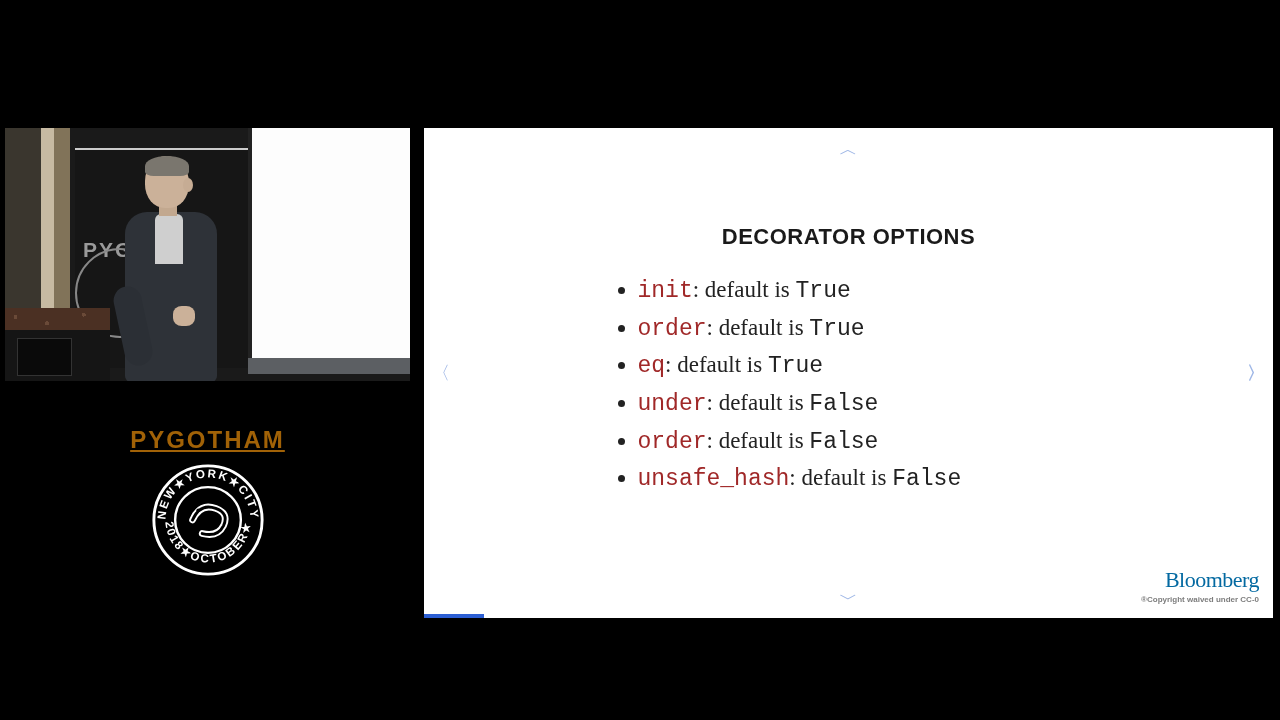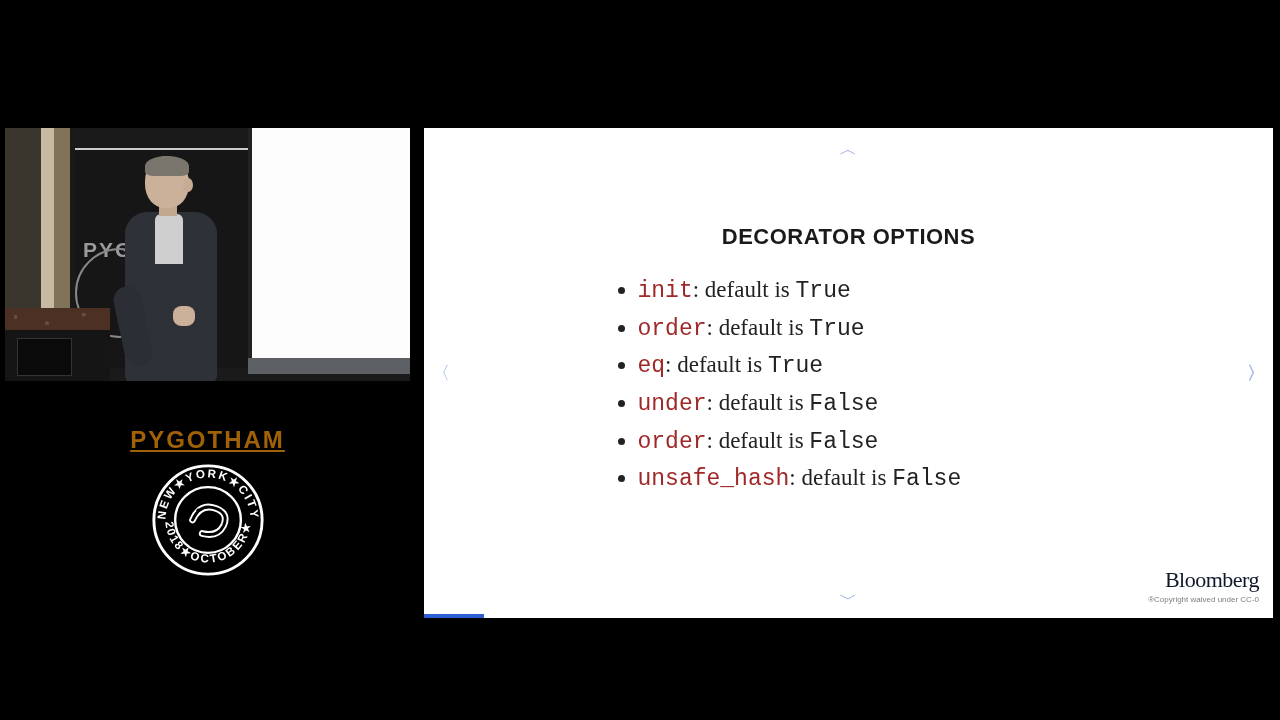--- a/index.html
+++ b/index.html
@@ -145,22 +145,22 @@
     color: #222;
   }
   .bullets li { list-style: disc; margin-left: 24px; }
   .kw   { color: #a02828; font-family: "Courier New", monospace; }
   .mono { font-family: "Courier New", monospace; color:#222; }
 
   .footer-brand {
     position: absolute; right: 14px; bottom: 14px; text-align: right;
     color: #7d7d7d;
   }
-  .footer-brand .brand { font-size: 22px; font-family: Georgia, serif; color:#0f172a; letter-spacing: -0.5px; }
-  .footer-brand .sub   { font-size: 8px; margin-top: 2px; }
+  .footer-brand .brand { font-size: 22px; font-family: Georgia, serif; color:#0369a1; letter-spacing: -0.5px; }
+  .footer-brand .sub   { font-size: 8px; margin-top: 2px; font-weight: bold; }
 </style>
 </head>
 <body>
 
 <div class="stage">
 
   <div class="camera">
     <div class="banner">
       <div class="banner-text">PYG    HAM</div>
     </div>

